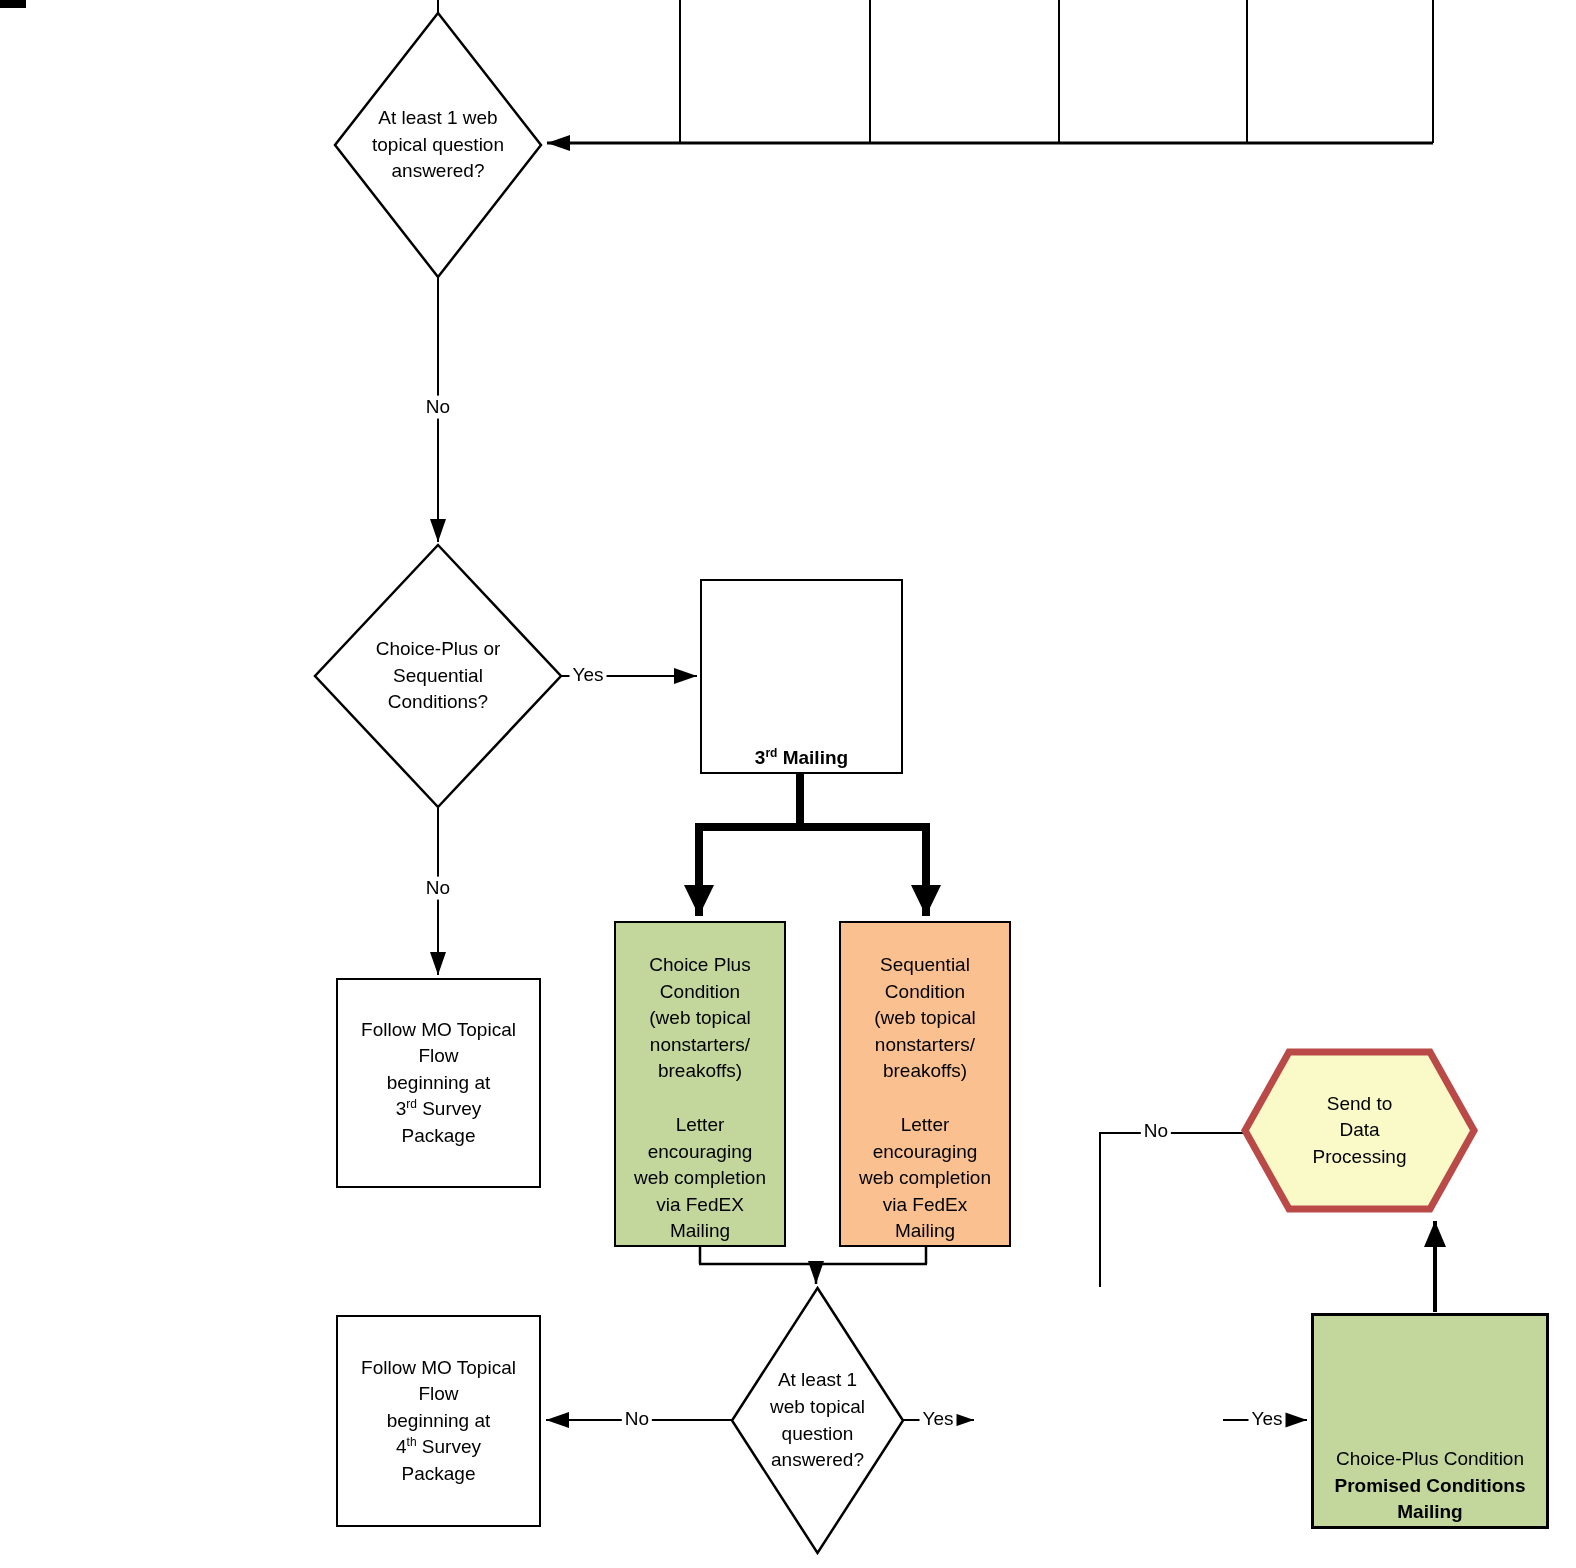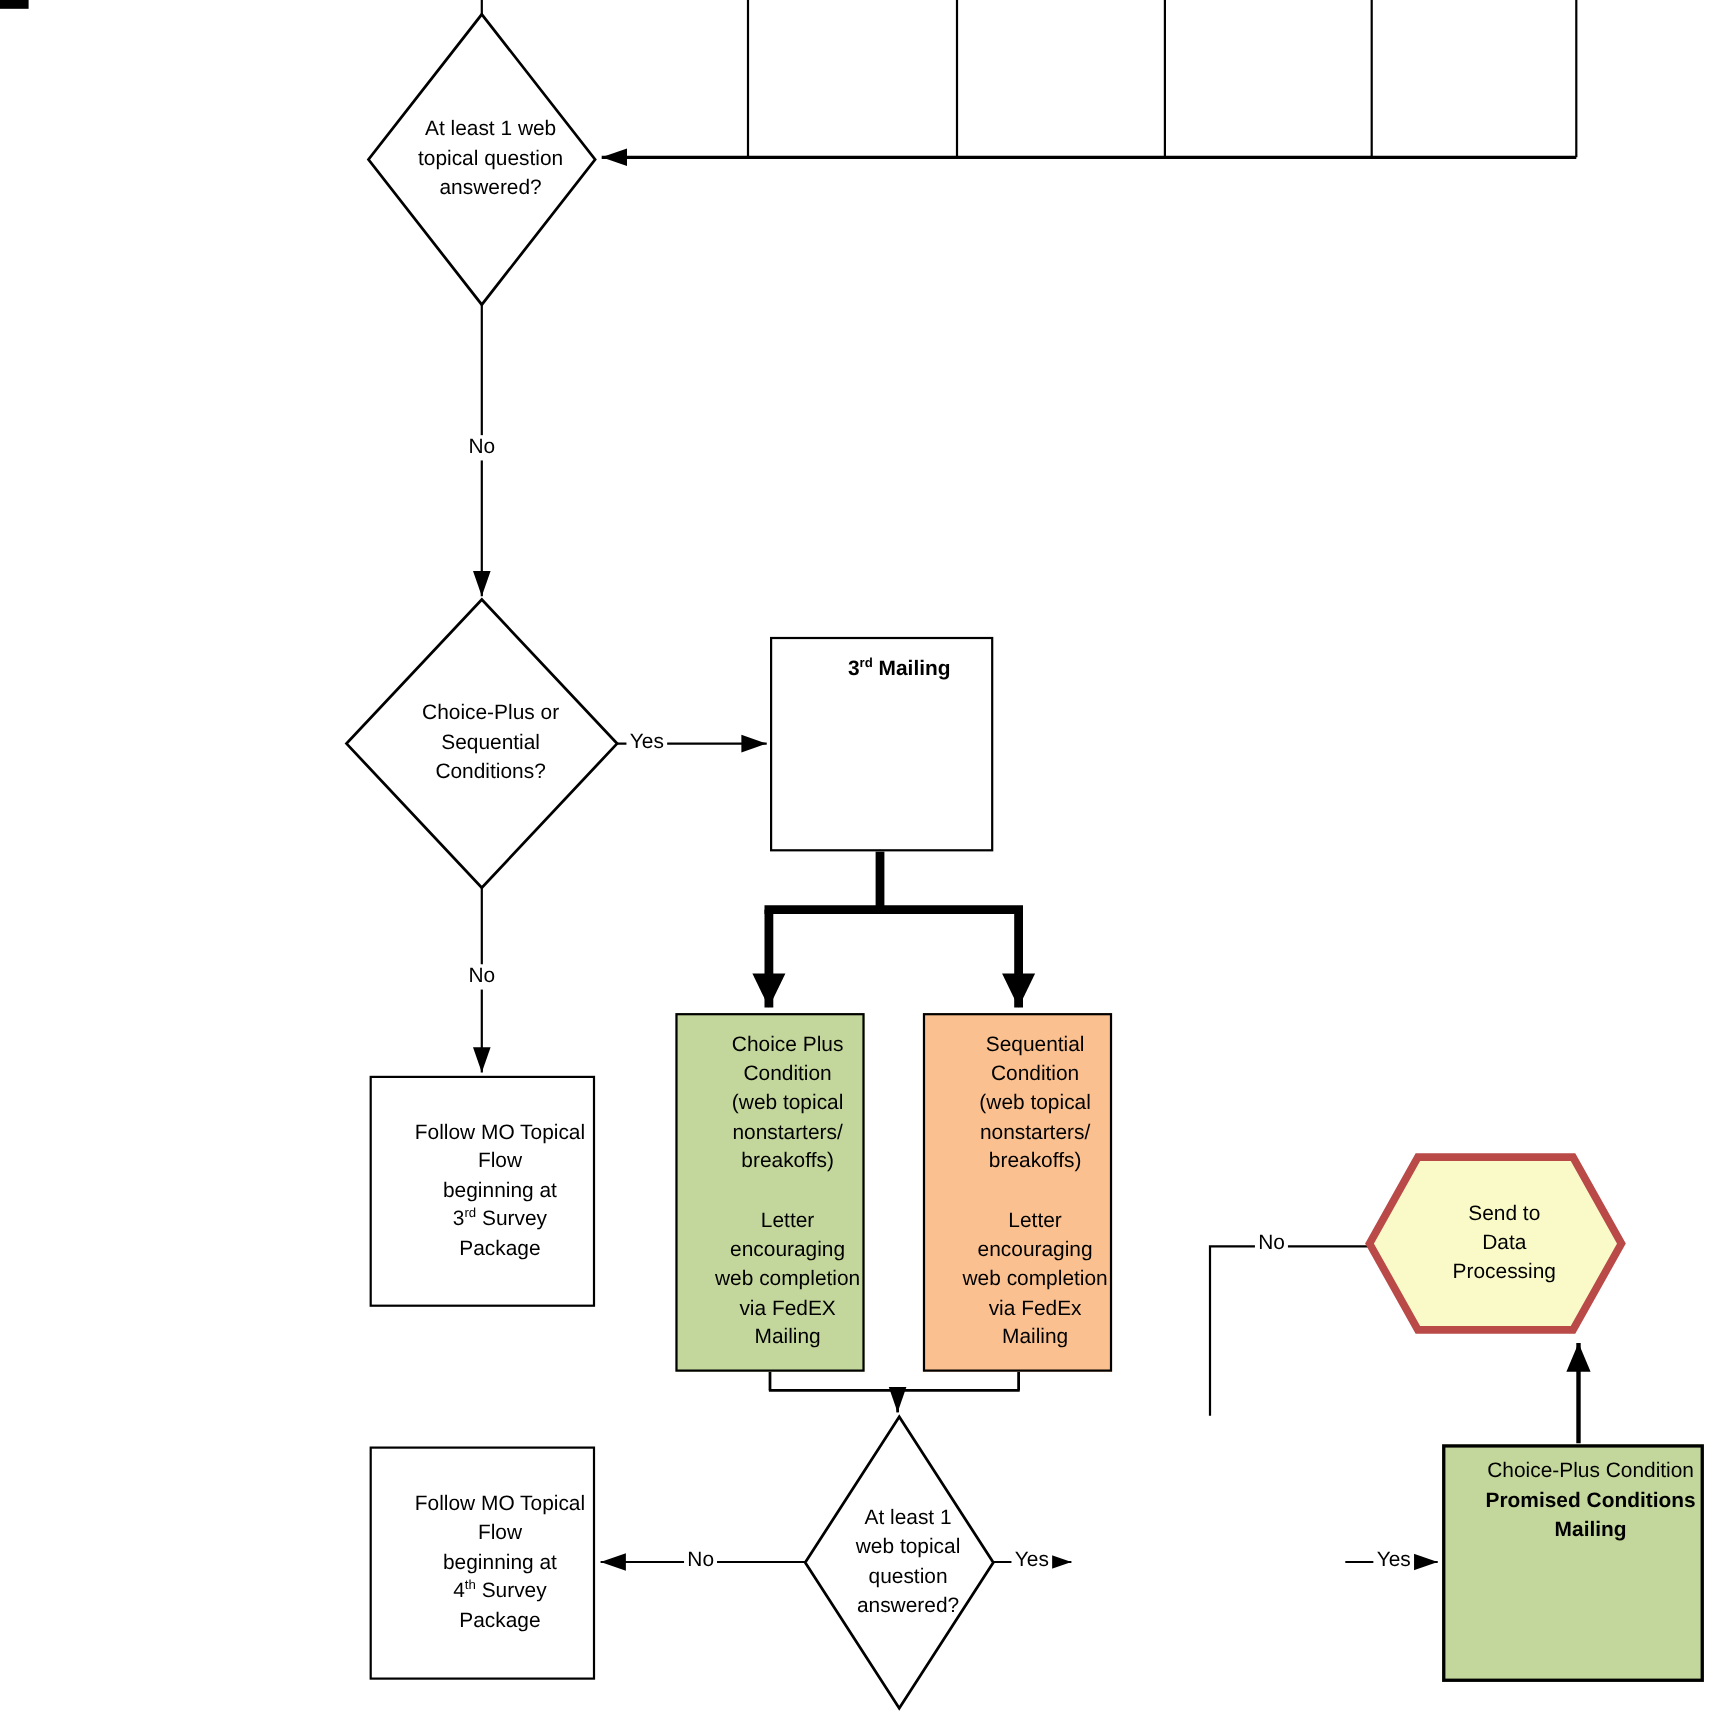--- a/index.html
+++ b/index.html
@@ -6,32 +6,32 @@
   *{box-sizing:border-box;}
   .canvas{
     position:relative;width:1576px;height:1568px;background:#fff;overflow:hidden;
     font-family:"Liberation Sans","DejaVu Sans",sans-serif;font-size:19px;color:#000;
   }
   svg.wires{position:absolute;left:0;top:0;width:1576px;height:1568px;}
   .node{position:absolute;}
   .node > svg{position:absolute;inset:0;width:100%;height:100%;overflow:visible;}
   .txt{
     position:absolute;inset:0;display:flex;flex-direction:column;align-items:center;justify-content:center;
-    text-align:center;line-height:1.4;white-space:pre-line;margin-left:16px;
+    text-align:center;line-height:1.4;white-space:pre-line;
   }
   .diamond .txt{left:9%;right:9%;}
   .rect{border:2.5px solid #000;background:#fff;}
   .rect .txt{position:static;width:100%;height:100%;}
   .green{background:var(--green-fill,#C3D69B);}
   .orange{background:var(--orange-fill,#FAC090);}
   .bold{font-weight:bold;}
   sup{font-size:12px;line-height:0;}
   .presp{white-space:pre;}
   .gap-top{margin-top:27px;}
-  .start{justify-content:flex-start;}
+  .start{justify-content:flex-end;}
   .elabel{
     position:absolute;transform:translate(-50%,-50%);background:#fff;padding:0 3px;line-height:1.2;
   }
   .hexwrap polygon{fill:var(--hexagon-fill,#FAFAC8);stroke:var(--hexagon-border,#B94A48);stroke-width:7;}
   .corner-mark{position:absolute;left:0;top:0;width:26px;height:8px;background:#000;}
   path.wire{stroke:#000;fill:none;}
 </style>
 </head>
 <body>
 

